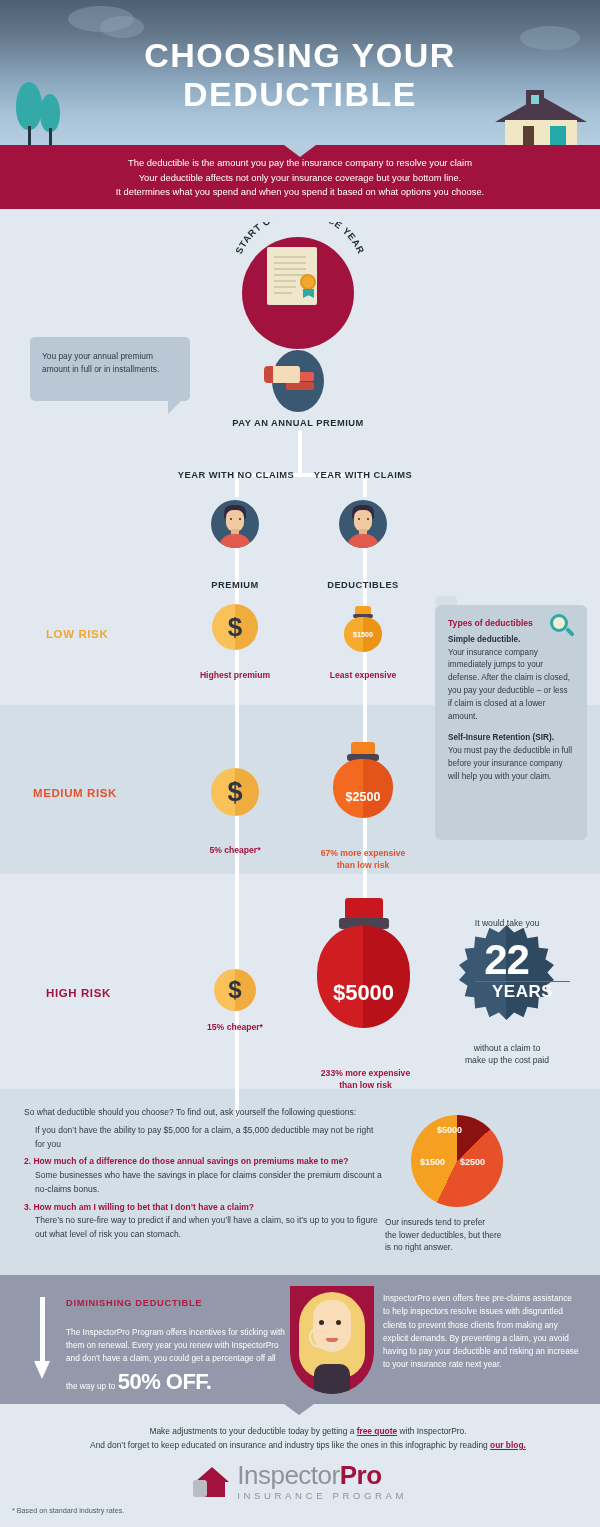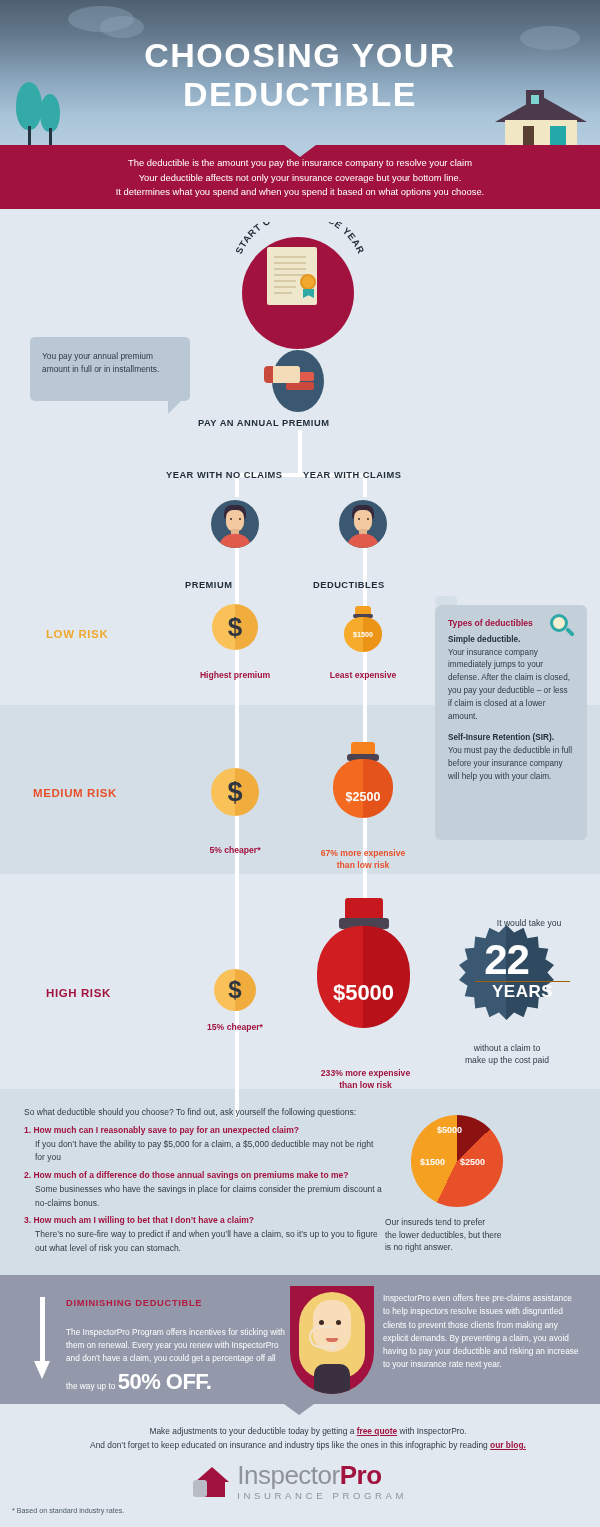--- a/index.html
+++ b/index.html
@@ -62,21 +62,21 @@
   
   .circle { position:absolute; border-radius:50%; }
   .c-maroon { background:#a2123f; }
   .c-navy { background:#3a5871; }
   .c-gold { background:linear-gradient(90deg,#fac159 0%,#fac159 50%,#f0ad3e 50%,#f0ad3e 100%); }
 
   .curvetext { position:absolute; left:230px; top:222px; width:140px; height:60px; }
   .curvetext text { font-family:"Liberation Sans", sans-serif; font-size:9.5px; font-weight:bold; fill:#1f2c38; letter-spacing:.6px; }
 
   .node-label {
-    position:absolute; text-align:left; font-weight:bold; color:#1f2c38;
+    position:absolute; text-align:center; font-weight:bold; color:#1f2c38;
     letter-spacing:.5px;
   }
 
   
   .bubble {
     position:absolute; left:30px; top:337px; width:160px; height:64px;
     background:#b9c8d4; border-radius:5px; padding:13px 12px;
     font-size:8.4px; line-height:1.5; color:#2e3a45;
   }
   .bubble:after {
@@ -349,35 +349,34 @@
   <div class="neck" style="width:38px;height:22px;background:#c8181f;"></div>
   <div class="tie" style="top:20px;width:50px;height:11px;background:#4b4252;"></div>
   <div class="body" style="top:28px;width:93px;height:102px;background:linear-gradient(90deg,#cf1d22 0%,#cf1d22 50%,#b81119 50%,#b81119 100%);"></div>
   <div class="amt" style="top:82px;font-size:22px;">$5000</div>
 </div>
 <div class="cap" style="left:303px;top:1068px;width:125px;color:#a2123f;">
   <span>233% more expensive</span><br>
   <span>than low risk</span>
 </div>
 
-<div class="burst-cap" style="left:463px;top:917px;width:132px;">It would take you</div>
+<div class="burst-cap" style="left:441px;top:917px;width:132px;">It would take you</div>
 <div class="burst">
   <div class="star"></div>
   <div class="n">22</div>
   <div class="y">YEARS</div>
 </div>
 <div class="burst-cap" style="left:435px;top:1042px;width:144px;">
   <span>without a claim to</span><br>
   <span>make up the cost paid</span>
 </div>
 
 <div class="qwrap">
   <div class="intro">So what deductible should you choose? To find out, ask yourself the following questions:</div>
   <div class="qitem">
-    <div class="q">1. How much can I reasonably save to pay for an unexpected claim?</div>
     <div class="a">If you don’t have the ability to pay $5,000 for a claim, a $5,000 deductible may not be right for you</div>
   </div>
   <div class="qitem">
     <div class="q">2. How much of a difference do those annual savings on premiums make to me?</div>
     <div class="a">Some businesses who have the savings in place for claims consider the premium discount a no-claims bonus.</div>
   </div>
   <div class="qitem">
     <div class="q">3. How much am I willing to bet that I don’t have a claim?</div>
     <div class="a">There’s no sure-fire way to predict if and when you’ll have a claim, so it’s up to you to figure out what level of risk you can stomach.</div>
   </div>

